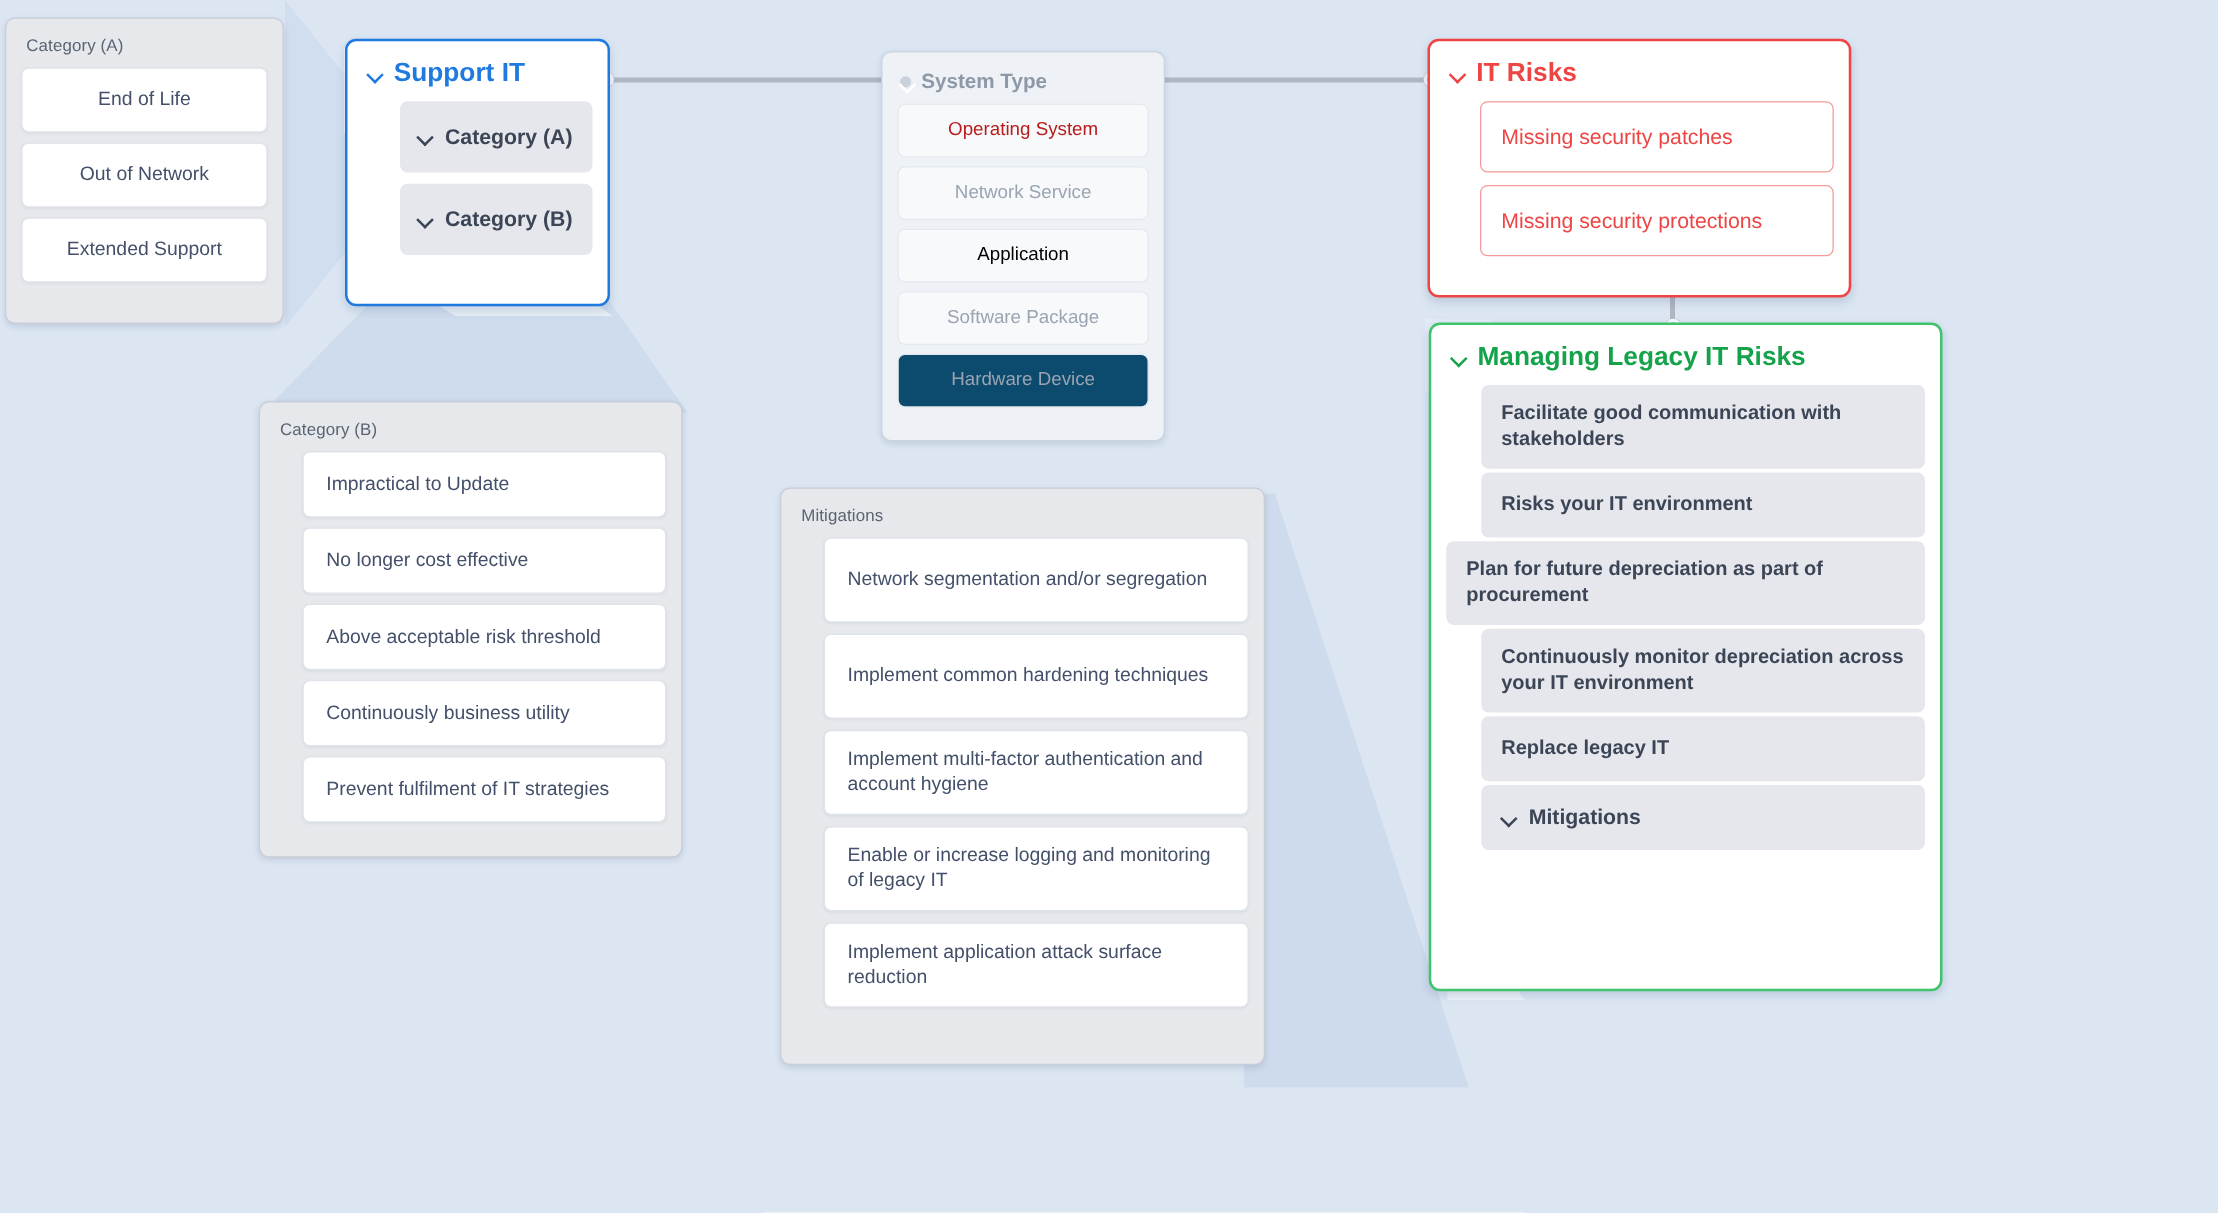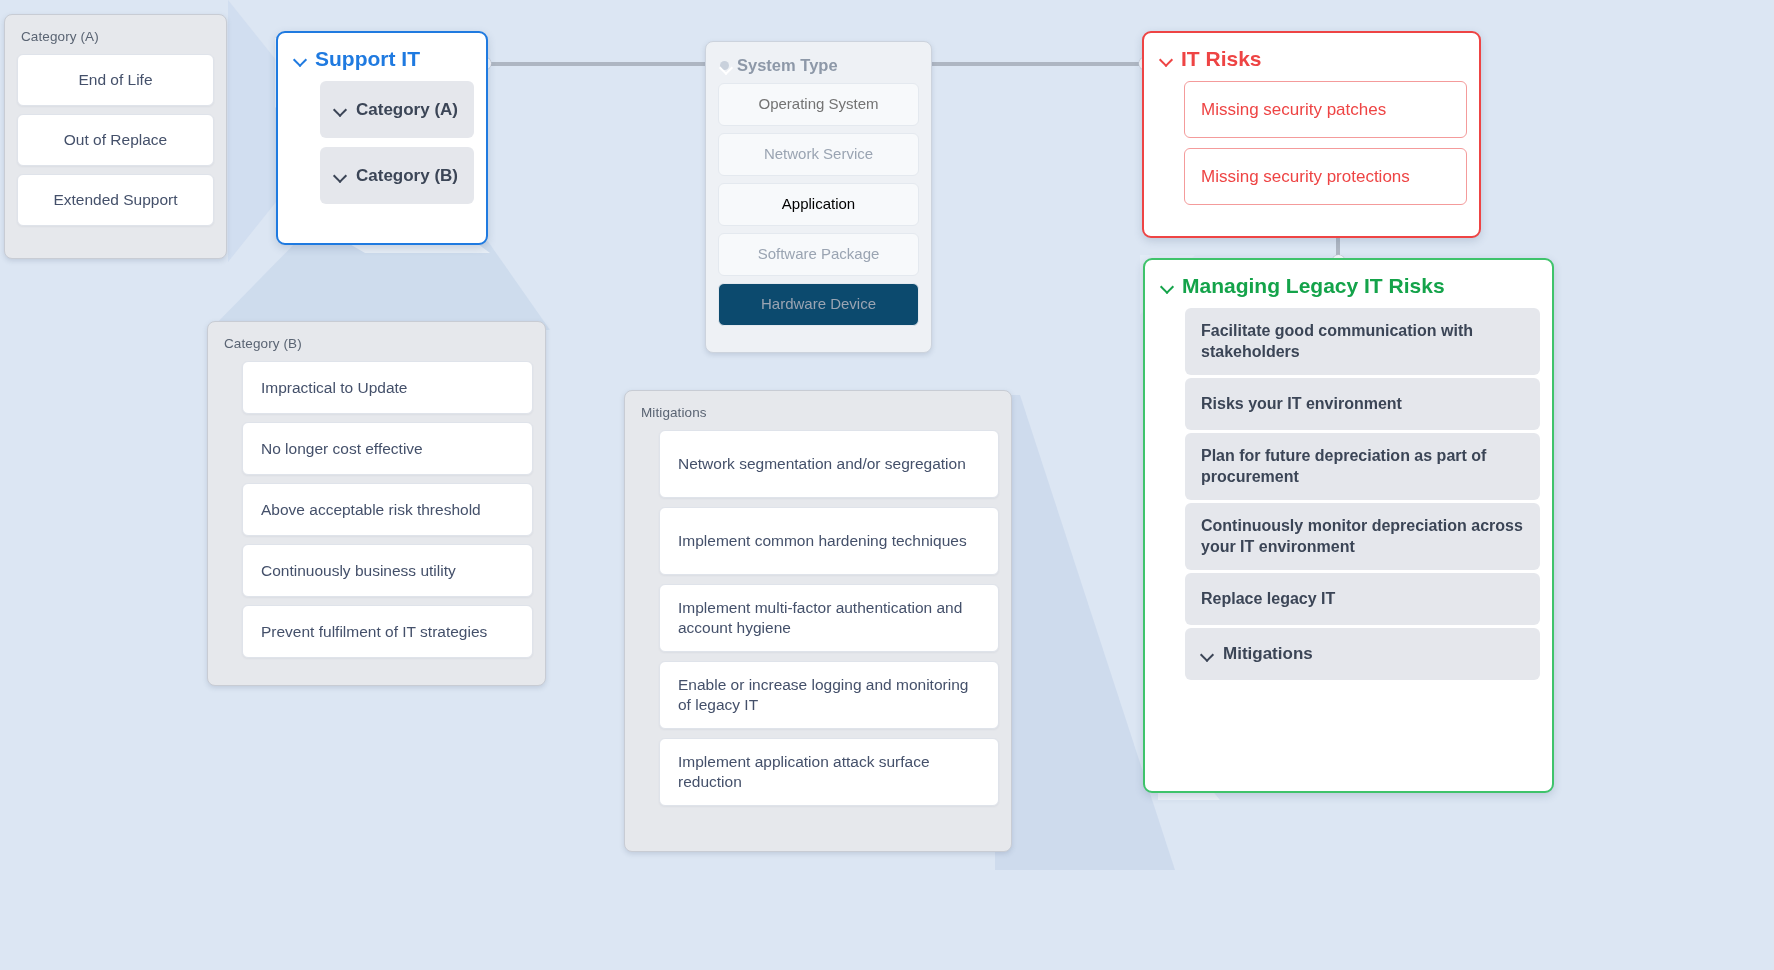--- a/index.html
+++ b/index.html
@@ -164,21 +164,21 @@
   <div class="link-line" style="left:930px;top:62px;width:222px;height:4px;"></div>
   <div class="link-dot" style="left:1139px;top:57px;"></div>
 
   <div class="link-line" style="left:1336px;top:236px;width:4px;height:30px;"></div>
   <div class="link-dot" style="left:1332px;top:255px;"></div>
 
   <div class="group-panel" style="left:4px;top:14px;width:223px;height:245px;">
     <div class="group-title">Category (A)</div>
     <div class="group-items">
       <div class="leaf" style="height:52px;padding:0 16px;justify-content:center;">End of Life</div>
-      <div class="leaf" style="height:52px;padding:0 16px;justify-content:center;">Out of Replace</div>
+      <div class="leaf" style="height:52px;padding:0 16px;justify-content:center;">Out of Network</div>
       <div class="leaf" style="height:52px;padding:0 16px;justify-content:center;">Extended Support</div>
     </div>
   </div>
 
   <div class="node-card" style="left:276px;top:31px;width:212px;height:214px;border-color:#1f7ae0;">
     <div class="node-head">
       <span class="chev"></span>
       <span>Support IT</span>
     </div>
     <div class="chip-list">
@@ -192,21 +192,21 @@
       </div>
     </div>
   </div>
 
   <div class="group-panel" style="left:705px;top:41px;width:227px;height:312px;background:#eef1f5;border-color:#ccd3dd;">
     <div class="node-head" style="font-size:16.5px;color:#8d98a8;padding:2px 2px 8px 2px;">
       <span class="chev" style="color:#ffffff;background:#c9d1dc;border-radius:50%;padding:3px;width:9px;height:9px;"></span>
       <span>System Type</span>
     </div>
     <div class="group-items" style="gap:7px;">
-      <div class="leaf" style="height:43px;padding:0 14px;justify-content:center;background:#f7f9fb;border-color:#e4e9ef;color:#737373;font-size:15px;box-shadow:none;">Operating System</div>
+      <div class="leaf" style="height:43px;padding:0 14px;justify-content:center;background:#f7f9fb;border-color:#e4e9ef;color:#b91c1c;font-size:15px;box-shadow:none;">Operating System</div>
       <div class="leaf" style="height:43px;padding:0 14px;justify-content:center;background:#f7f9fb;border-color:#e4e9ef;color:#9aa4b2;font-size:15px;box-shadow:none;">Network Service</div>
       <div class="leaf" style="height:43px;padding:0 14px;justify-content:center;background:#f7f9fb;border-color:#e4e9ef;color:#000000;font-size:15px;box-shadow:none;">Application</div>
       <div class="leaf" style="height:43px;padding:0 14px;justify-content:center;background:#f7f9fb;border-color:#e4e9ef;color:#9aa4b2;font-size:15px;box-shadow:none;">Software Package</div>
       <div class="leaf" style="height:43px;padding:0 14px;justify-content:center;background:#0c4a6e;border-color:#e4e9ef;color:#9aa4b2;font-size:15px;box-shadow:none;">Hardware Device</div>
     </div>
   </div>
 
   <div class="node-card" style="left:1142px;top:31px;width:339px;height:207px;border-color:#ee4444;">
     <div class="node-head" style="color:#ee4444;">
       <span class="chev" style="color:#ee4444;"></span>
@@ -223,21 +223,21 @@
       <span class="chev" style="color:#14a34a;"></span>
       <span>Managing Legacy IT Risks</span>
     </div>
     <div class="chip-list" style="gap:3px;">
       <div class="chip" style="min-height:67px;padding:10px 16px;margin-left:28px;font-size:16px;line-height:1.3;">
         <span>Facilitate good communication with stakeholders</span>
       </div>
       <div class="chip" style="min-height:52px;padding:10px 16px;margin-left:28px;font-size:16px;line-height:1.3;">
         <span>Risks your IT environment</span>
       </div>
-      <div class="chip" style="min-height:67px;padding:10px 16px;margin-left:28px;font-size:16px;line-height:1.3;">
+      <div class="chip" style="min-height:67px;padding:10px 16px;font-size:16px;line-height:1.3;">
         <span>Plan for future depreciation as part of procurement</span>
       </div>
       <div class="chip" style="min-height:67px;padding:10px 16px;margin-left:28px;font-size:16px;line-height:1.3;">
         <span>Continuously monitor depreciation across your IT environment</span>
       </div>
       <div class="chip" style="min-height:52px;padding:10px 16px;margin-left:28px;font-size:16px;line-height:1.3;">
         <span>Replace legacy IT</span>
       </div>
       <div class="chip" style="min-height:52px;padding:10px 16px;margin-left:28px;font-size:17px;">
         <span class="chev" style="color:#3b4556;"></span>

